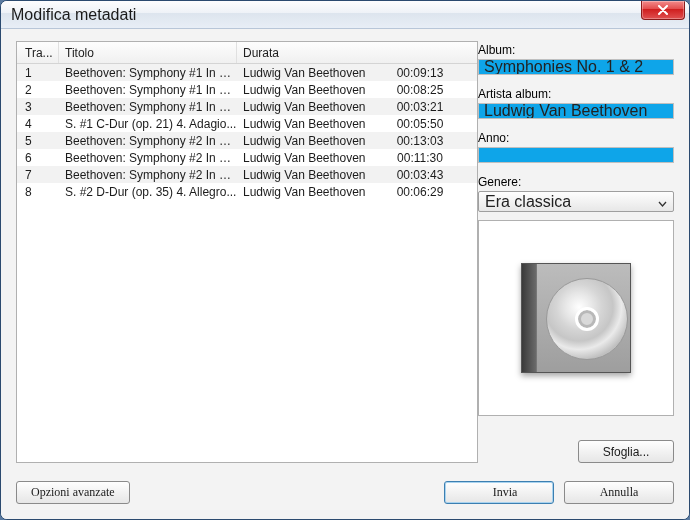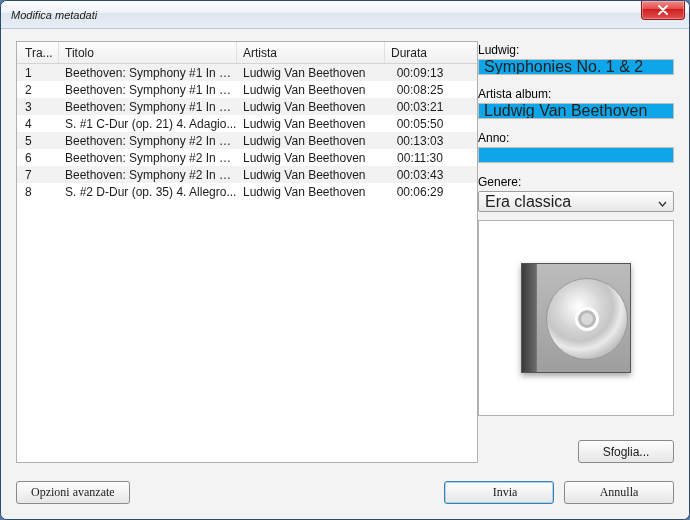--- a/index.html
+++ b/index.html
@@ -27,22 +27,21 @@
     height: 28px;
     background: linear-gradient(to bottom, #fdfdfe 0%, #eef2f7 45%, #dde5ee 46%, #e8eef6 100%);
     border-bottom: 1px solid #b8c6d8;
     display: flex;
     align-items: center;
     padding: 0 4px 0 10px;
     position: relative;
   }
   .titlebar .title {
     color: #1a1a1a;
-    font-size: 11px;
-    font-style: italic;
+    font-size: 16px;
   }
   .close-btn {
     position: absolute;
     right: 4px;
     top: 0px;
     width: 44px;
     height: 19px;
     background: linear-gradient(to bottom, #f28b8b 0%, #e24b4b 45%, #cf1e1e 46%, #e05050 100%);
     border: 1px solid #8b1a1a;
     border-top: none;
@@ -201,21 +200,20 @@
     </div>
   </div>
 
   <div class="content">
     <div class="upper">
 
       <div class="tracklist-wrap">
         <div class="track-header">
           <div class="col-track">Tra...</div>
           <div class="col-title">Titolo</div>
-          <div class="col-artist">Artista</div>
           <div class="col-durata">Durata</div>
         </div>
         <div class="track-rows" id="track-rows">
             <div class="track-row">
               <div class="tc-track">1</div>
               <div class="tc-title">Beethoven: Symphony #1 In C...</div>
               <div class="tc-artist">Ludwig Van Beethoven</div>
               <div class="tc-durata">00:09:13</div>
             </div>
             <div class="track-row">
@@ -257,21 +255,21 @@
             <div class="track-row">
               <div class="tc-track">8</div>
               <div class="tc-title">S. #2 D-Dur (op. 35) 4. Allegro...</div>
               <div class="tc-artist">Ludwig Van Beethoven</div>
               <div class="tc-durata">00:06:29</div>
             </div>
           </div>
       </div>
 
       <div class="side">
-        <div class="field-label">Ludwig:</div>
+        <div class="field-label">Album:</div>
         <input class="field-input" value="Symphonies No. 1 &amp; 2" style="">
         <div class="field-gap"></div>
 
         <div class="field-label">Artista album:</div>
         <input class="field-input" value="Ludwig Van Beethoven" style="">
         <div class="field-gap"></div>
 
         <div class="field-label">Anno:</div>
         <input class="field-input" value="" style="">
         <div class="field-gap"></div>

